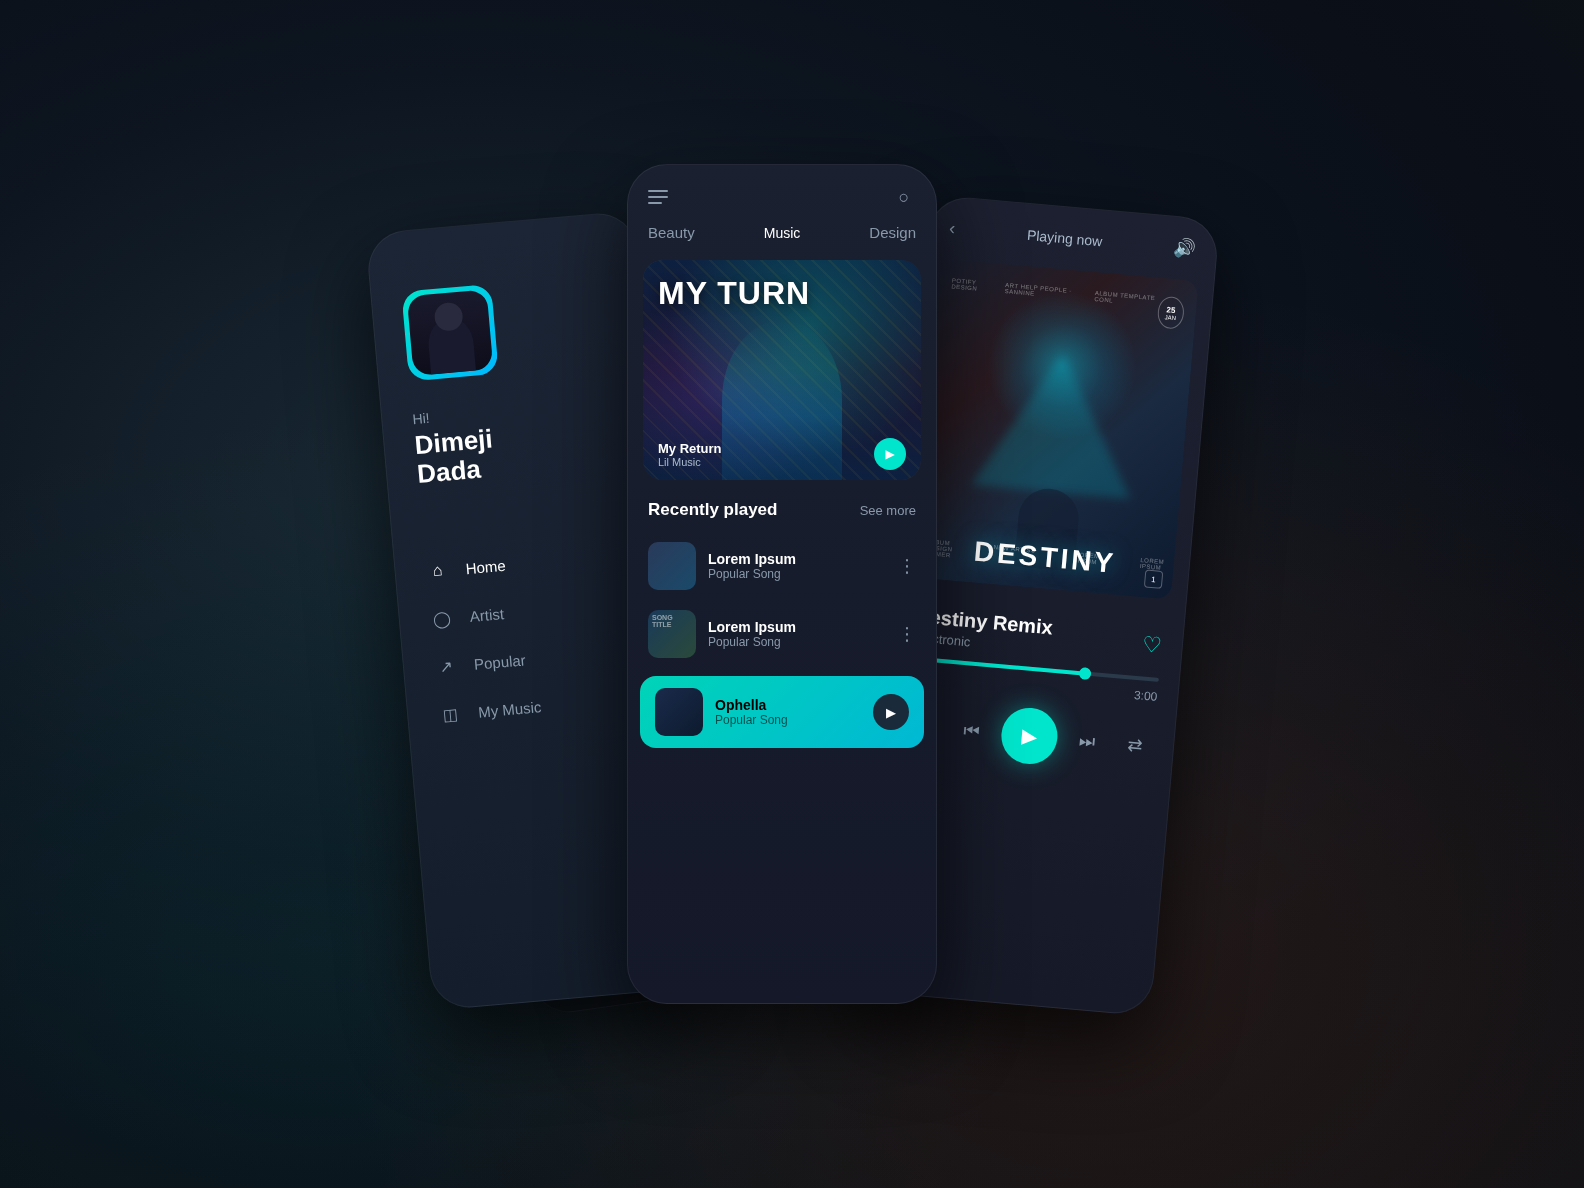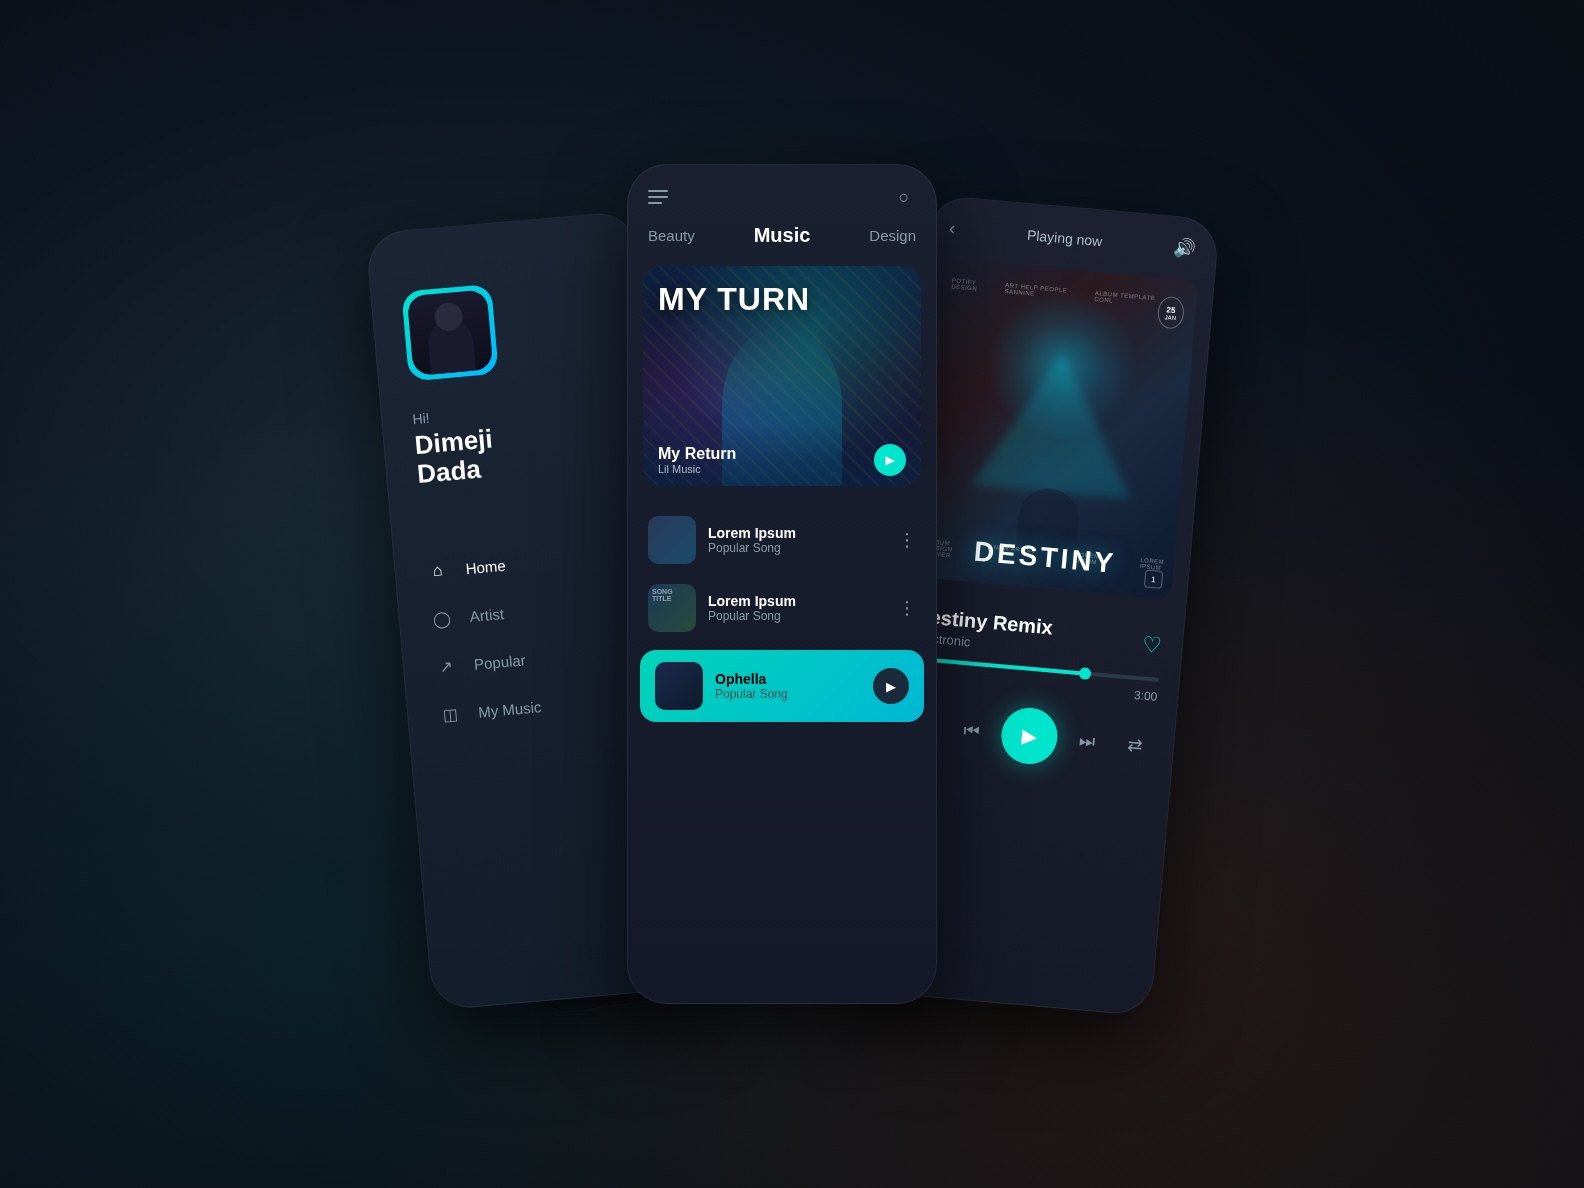--- a/index.html
+++ b/index.html
@@ -192,22 +192,22 @@
     }
 
     .tab-item {
       font-size: 15px;
       color: #8899aa;
       cursor: pointer;
     }
 
     .tab-item.active {
       color: #ffffff;
-      font-size: 20px;
-      font-weight: 700;
+      font-size: 14px;
+      font-weight: 400;
     }
 
     
     .featured-card {
       margin: 4px 15px 20px;
       border-radius: 20px;
       overflow: hidden;
       position: relative;
       height: 220px;
     }
@@ -268,21 +268,21 @@
       bottom: 10px;
       left: 15px;
       right: 15px;
       display: flex;
       justify-content: space-between;
       align-items: center;
     }
 
     .featured-song-info .song-name {
       color: #ffffff;
-      font-size: 16px;
+      font-size: 13px;
       font-weight: 600;
     }
 
     .featured-song-info .artist-name {
       color: #aabbcc;
       font-size: 11px;
     }
 
     .play-btn-small {
       width: 32px;
@@ -808,20 +808,24 @@
         <div class="featured-controls">
           <div class="featured-song-info">
             <div class="song-name">My Return</div>
             <div class="artist-name">Lil Music</div>
           </div>
           <div class="play-btn-small">▶</div>
         </div>
       </div>
     </div>
 
+    <div class="section-header">
+      <span class="section-title">Recently played</span>
+      <span class="see-more">See more</span>
+    </div>
 
     <div class="song-list-item">
       <div class="song-thumb song-thumb-1"></div>
       <div class="song-info">
         <div class="song-title">Lorem Ipsum</div>
         <div class="song-subtitle">Popular Song</div>
       </div>
       <div class="more-icon">⋮</div>
     </div>
 

